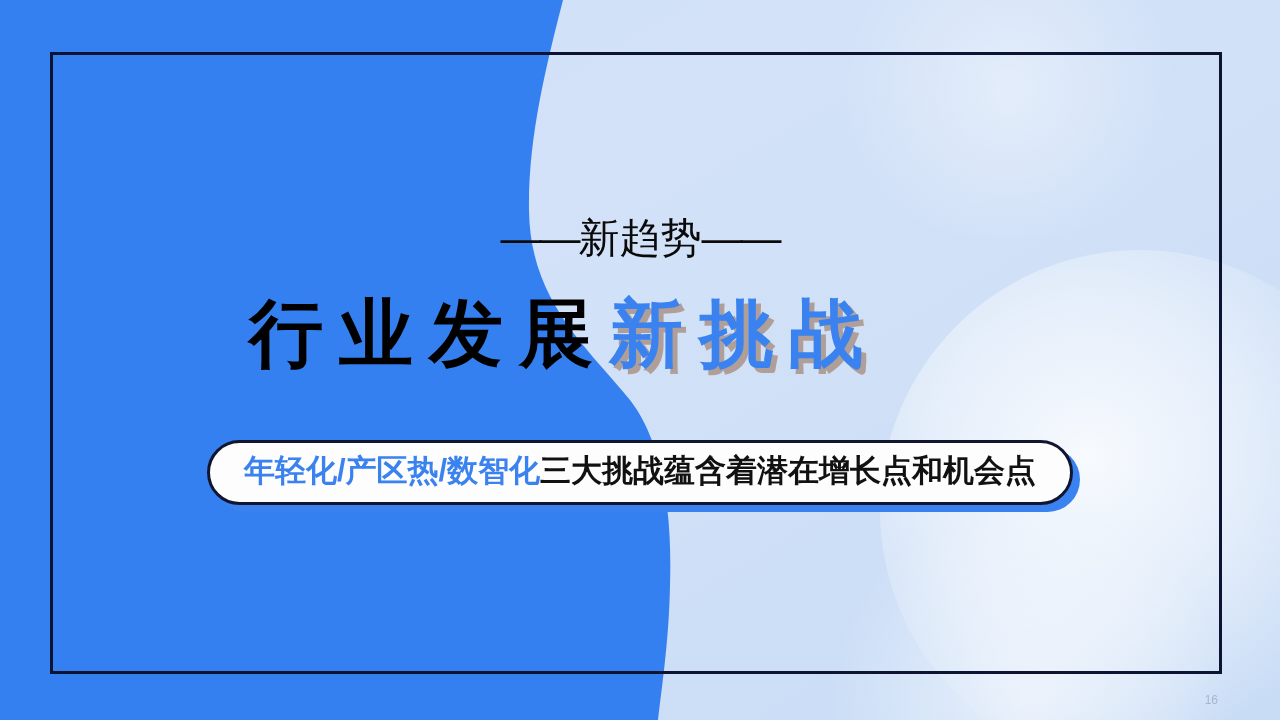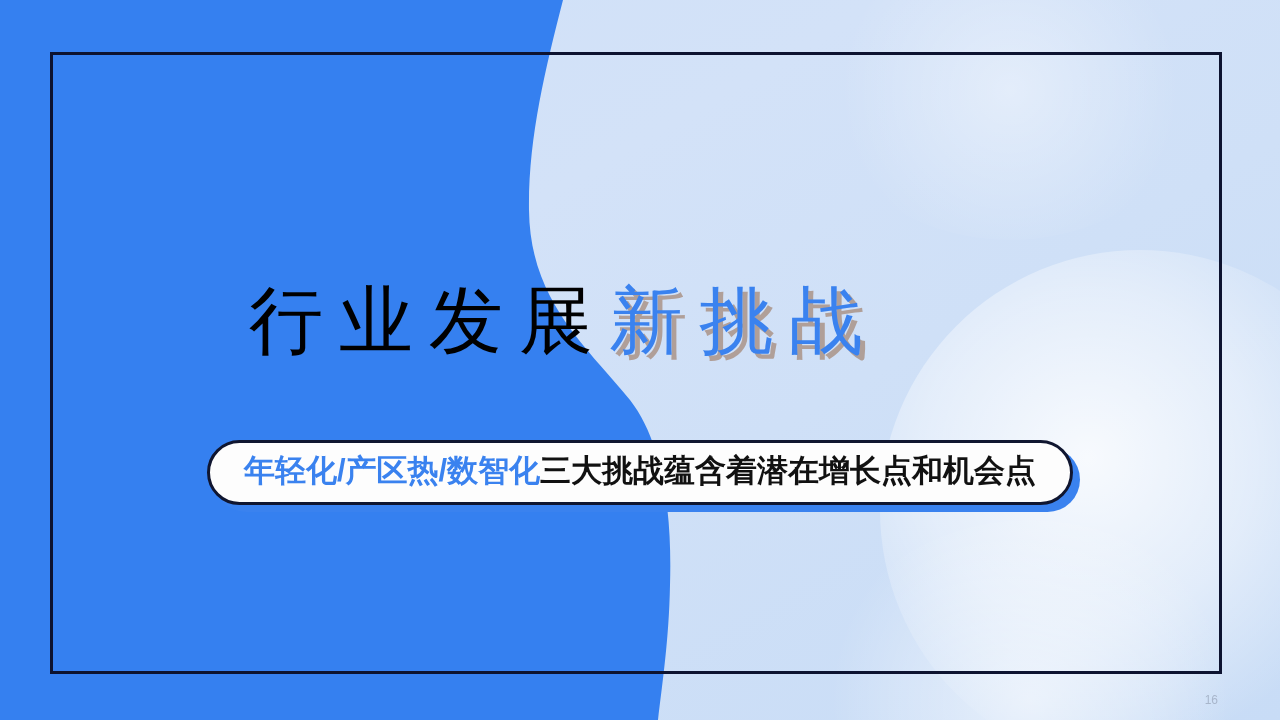--- a/index.html
+++ b/index.html
@@ -91,27 +91,27 @@
     font-weight: 400;
     letter-spacing: 0px;
     white-space: nowrap;
   }
   .eyebrow .rule {
     letter-spacing: -2px;
   }
 
   .main-title {
     position: absolute;
-    top: 284px;
+    top: 297px;
     left: 0;
     width: 1128px;
     text-align: center;
     font-size: 74px;
     line-height: 1;
-    font-weight: 400;
+    font-weight: 700;
     letter-spacing: 16px;
     white-space: nowrap;
   }
   .main-title .part-dark {
     color: #000000;
   }
   .main-title .part-accent {
     color: #3a82ef;
     text-shadow: 5px 5px 0 rgba(150,106,74,0.55);
   }
@@ -180,20 +180,23 @@
              C 530,300 585,345 630,400
              C 665,445 672,520 670,585
              C 669,640 662,685 658,720
              L0,720 Z" fill="#3580f0"></path>
   </svg>
 
   <div class="frame"></div>
 
   <div class="content">
 
+    <div class="eyebrow">
+      <span class="rule">——</span><span>新趋势</span><span class="rule">——</span>
+    </div>
 
     <div class="main-title">
       <span class="part-dark">行业发展</span><span class="part-accent">新挑战</span>
     </div>
 
     <div class="pill-wrap">
       <div class="pill">
         <div class="pill-shadow"></div>
         <div class="pill-body">
           <span class="seg-accent">年轻化/产区热/数智化</span><span class="seg-dark">三大挑战蕴含着潜在增长点和机会点</span>

